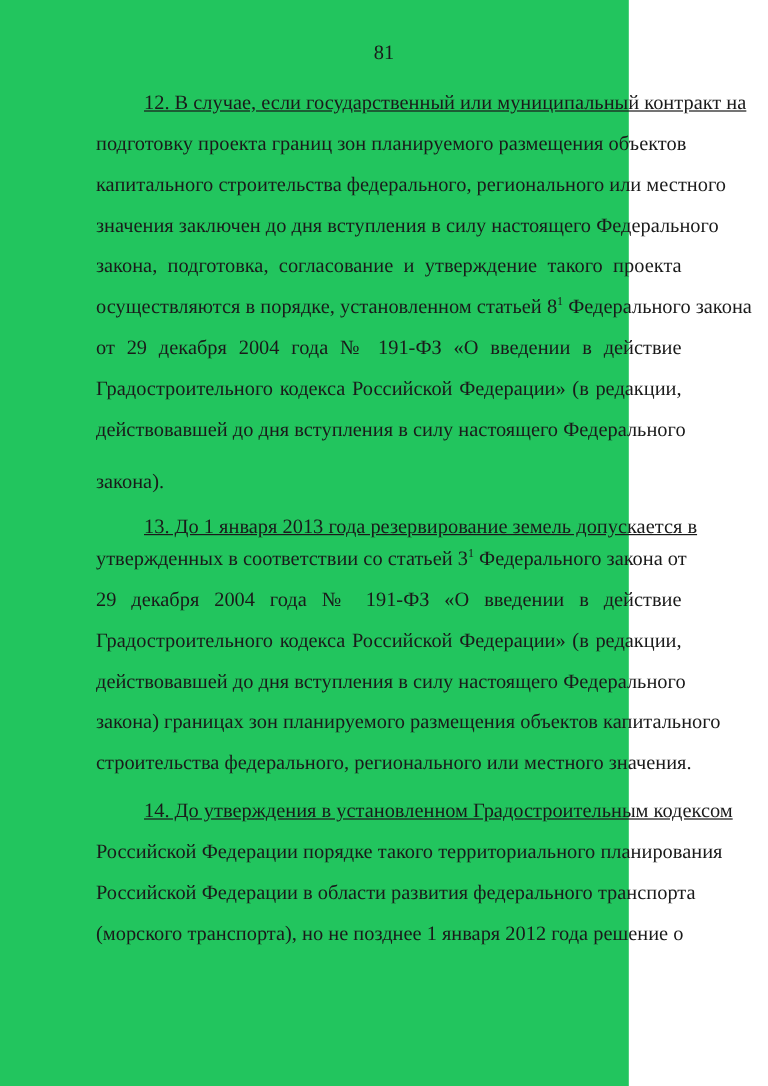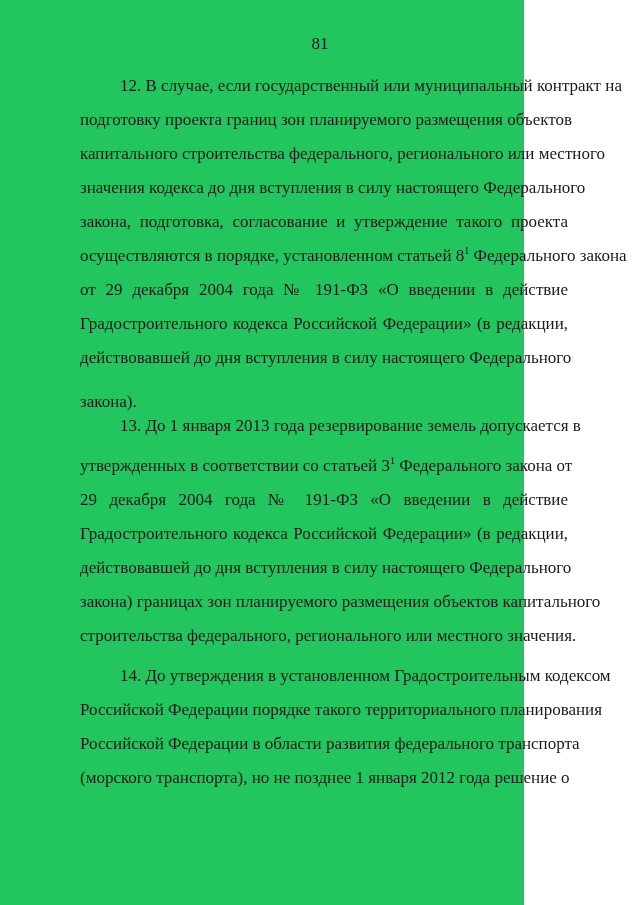--- a/index.html
+++ b/index.html
@@ -11,45 +11,45 @@
     }
     .page-number {
       position: absolute; top: 34px; left: 0; width: 640px;
       text-align: center; font-size: 17px;
     }
     .line {
       position: absolute; left: 80px; width: 488px;
       font-size: 17px; line-height: 20px; white-space: nowrap;
       text-align: justify; text-align-last: justify;
     }
-    .line.indent { left: 120px; width: 448px; }
+    .line.indent { left: 120px; width: 448px; text-decoration: underline; }
     .line.last { text-align-last: left; }
     sup { font-size: 10px; vertical-align: 7px; line-height: 0; }
   </style>
 </head>
 <body>
 
 <div class="page">
   <div class="page-number">81</div>
 
   <div>
     <div class="line indent" style="top:76px">12. В случае, если государственный или муниципальный контракт на</div>
     <div class="line" style="top:110px">подготовку проекта границ зон планируемого размещения объектов</div>
     <div class="line" style="top:144px">капитального строительства федерального, регионального или местного</div>
-    <div class="line" style="top:178px">значения кодекса до дня вступления в силу настоящего Федерального</div>
+    <div class="line" style="top:178px">значения заключен до дня вступления в силу настоящего Федерального</div>
     <div class="line" style="top:212px">закона, подготовка, согласование и утверждение такого проекта</div>
     <div class="line" style="top:246px"><span>осуществляются в порядке, установленном статьей 8</span><sup>1</sup><span> Федерального закона</span></div>
     <div class="line" style="top:280px">от 29 декабря 2004 года № 191-ФЗ «О введении в действие</div>
     <div class="line" style="top:314px">Градостроительного кодекса Российской Федерации» (в редакции,</div>
     <div class="line" style="top:348px">действовавшей до дня вступления в силу настоящего Федерального</div>
     <div class="line last" style="top:392px">закона).</div>
   </div>
 
   <div>
-    <div class="line indent" style="top:416px">13. До 1 января 2013 года резервирование земель допускается в</div>
+    <div class="line indent" style="top:429px">13. До 1 января 2013 года резервирование земель допускается в</div>
     <div class="line" style="top:456px"><span>утвержденных в соответствии со статьей 3</span><sup>1</sup><span> Федерального закона от</span></div>
     <div class="line" style="top:490px">29 декабря 2004 года № 191-ФЗ «О введении в действие</div>
     <div class="line" style="top:524px">Градостроительного кодекса Российской Федерации» (в редакции,</div>
     <div class="line" style="top:558px">действовавшей до дня вступления в силу настоящего Федерального</div>
     <div class="line" style="top:592px">закона) границах зон планируемого размещения объектов капитального</div>
     <div class="line last" style="top:626px">строительства федерального, регионального или местного значения.</div>
   </div>
 
   <div>
     <div class="line indent" style="top:666px">14. До утверждения в установленном Градостроительным кодексом</div>

